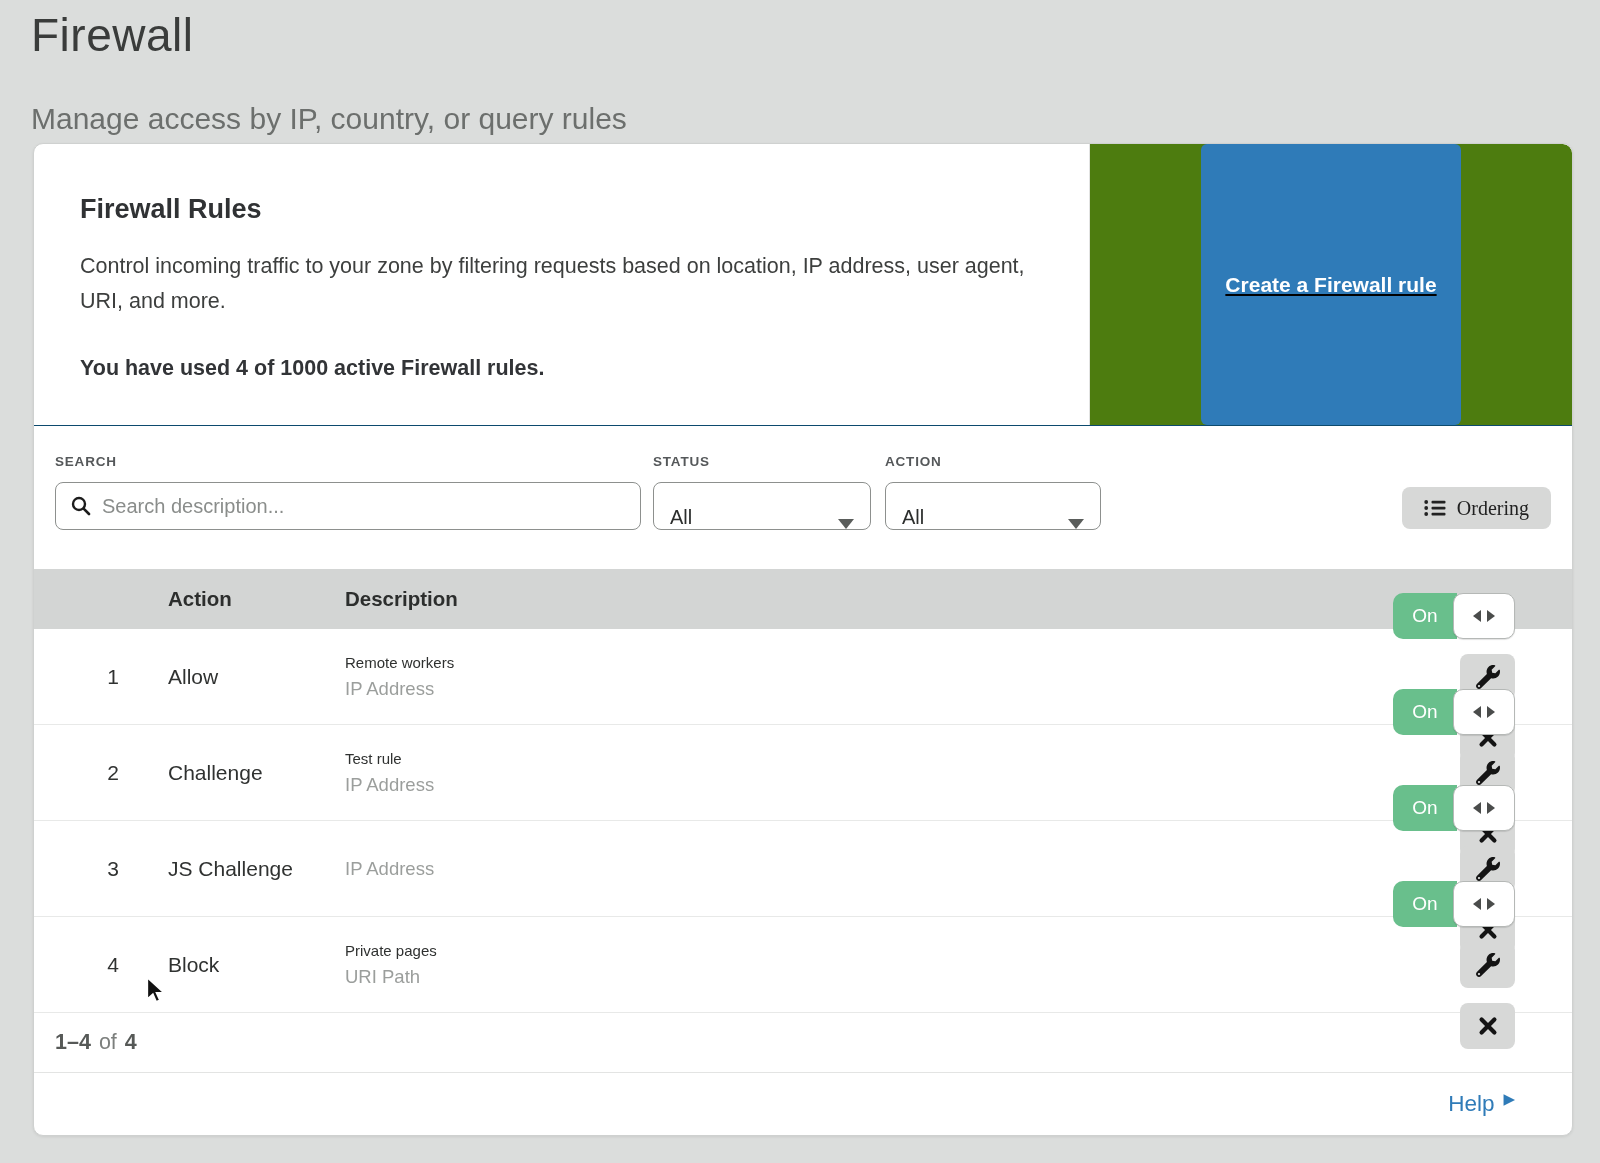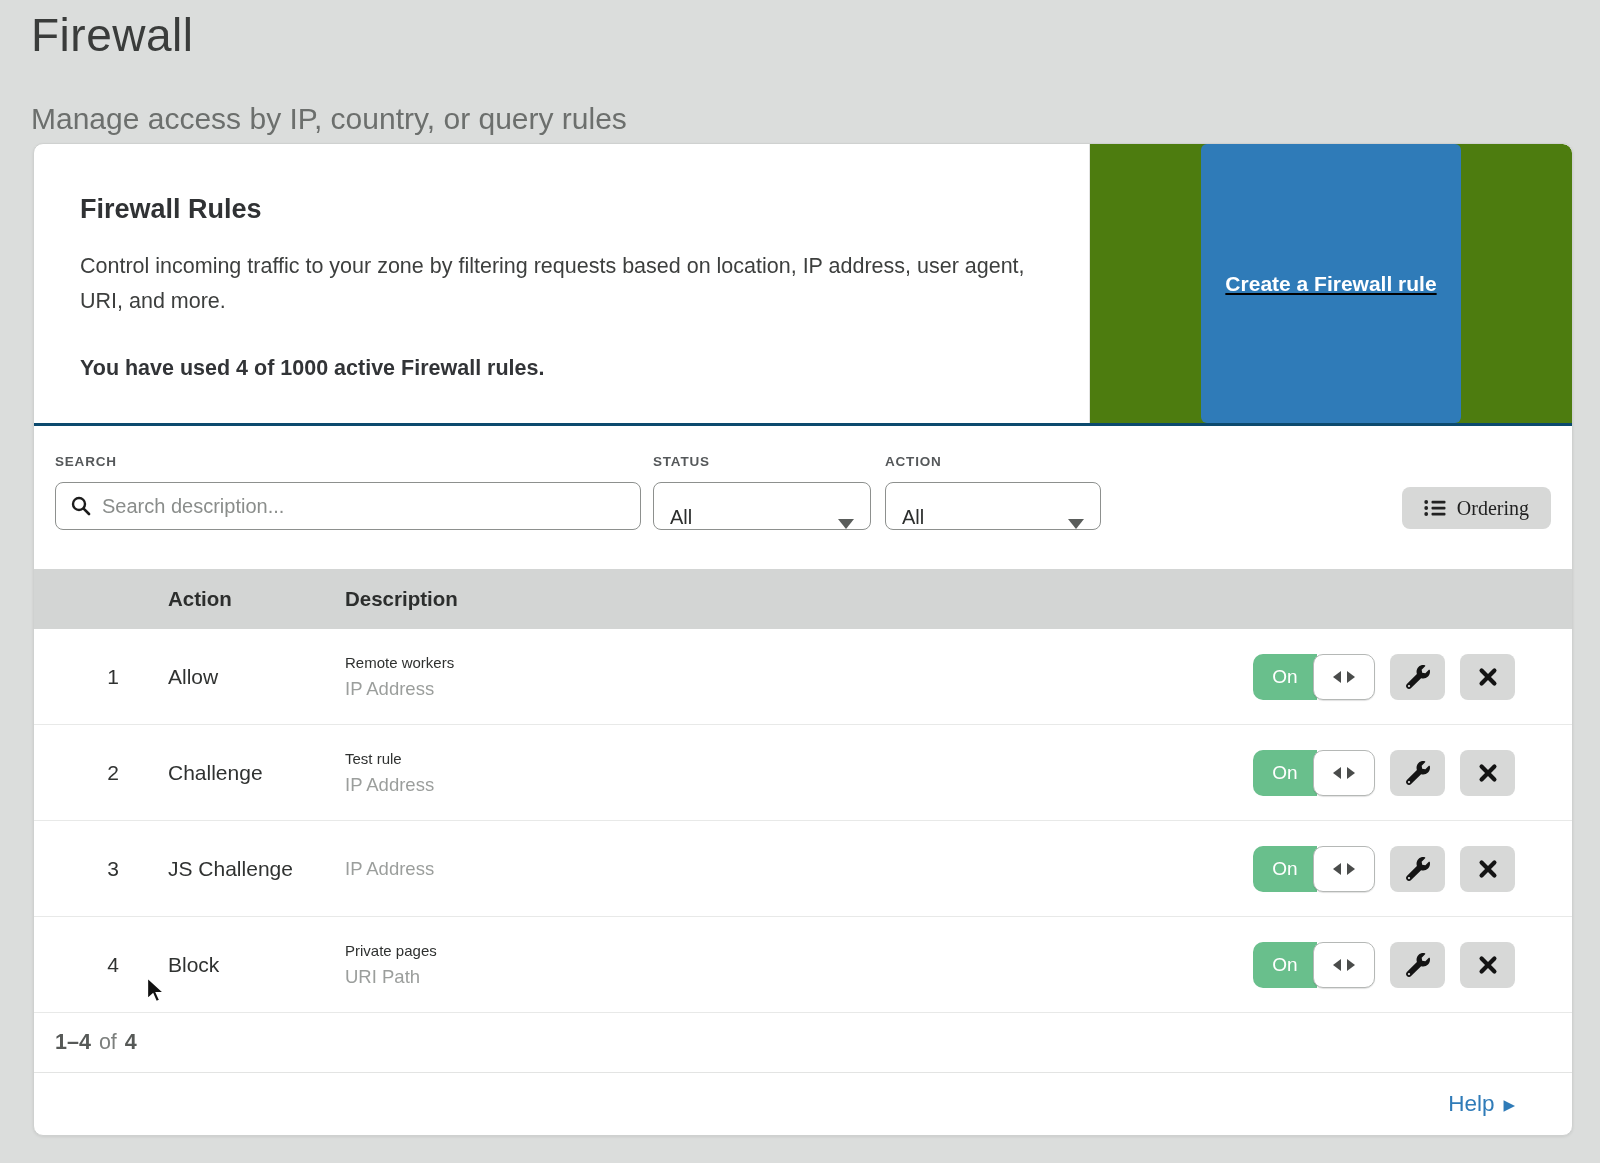--- a/index.html
+++ b/index.html
@@ -19,21 +19,21 @@
 
   
   .card {
     position:absolute; left:33px; top:143px; width:1540px;
     background:#ffffff; border:1px solid #cfd1d0; border-radius:10px;
     box-shadow:0 1px 3px rgba(0,0,0,.08);
     overflow:hidden;
   }
 
   
-  .rules-header { display:flex; height:282px; border-bottom:3px solid #0c4a6e; }
+  .rules-header { display:flex; height:282px; border-bottom:1px solid #0c4a6e; }
   .rules-header .text-col { flex:1; padding:50px 40px 0 46px; }
   .rules-header h2 { font-size:27px; font-weight:700; color:#303234; }
   .rules-header p.desc { margin-top:24px; font-size:21.5px; line-height:1.65; color:#3d3f3e; max-width:950px; }
   .rules-header p.usage { margin-top:36px; font-size:21.5px; font-weight:700; color:#323437; }
   .rules-cta {
     width:483px; background:#4d7c0f; border-left:1px solid #e2e3e2;
     border-top-right-radius:9px;
     display:flex; justify-content:center;text-decoration:underline;
   }
   .btn-primary {
@@ -81,21 +81,21 @@
   .col-action { width:177px; margin-left:49px; }
   .col-desc { flex:1; }
 
   .trow { height:96px; display:flex; align-items:center; border-bottom:1px solid #e8e9e8; background:#fff; }
   .cell-num { width:85px; text-align:right; font-size:21px; color:#303231; }
   .cell-action { width:177px; margin-left:49px; font-size:21px; color:#303231; }
   .cell-desc { flex:1; }
   .desc-title { font-size:15px; color:#2f3130; margin-bottom:7px; }
   .desc-sub { font-size:18.5px; color:#9b9e9c; }
 
-  .controls { margin-left:auto; display:flex; align-items:flex-end; gap:15px; padding-right:57px; }
+  .controls { margin-left:auto; display:flex; align-items:flex-end; gap:15px; padding-right:57px;flex-direction:column; }
   .toggle { display:flex; height:46px; cursor:pointer; }
   .toggle-on {
     width:64px; background:#69bf8c; color:#fff; font-size:19px;
     border-radius:10px 0 0 10px; display:flex; align-items:center; justify-content:center;
   }
   .toggle-knob {
     width:62px; background:#fff; border:1px solid #b5b8b6; border-radius:10px;
     margin-left:-4px; display:flex; align-items:center; justify-content:center; gap:6px;
     box-shadow:0 1px 1px rgba(0,0,0,.12);
   }
@@ -107,21 +107,21 @@
   }
 
   
   .table-footer {
     height:60px; display:flex; align-items:center; padding-left:21px;
     border-bottom:1px solid #e3e4e3; font-size:21.5px; gap:8px;
   }
   .range-strong { font-weight:700; color:#565957; }
   .range-of { color:#7c7f7d; }
   .help-row { height:62px; display:flex; align-items:center; justify-content:flex-end; padding-right:57px; }
-  .help-link { color:#2f7bb8; font-size:22.5px; text-decoration:none; display:flex; align-items:center; gap:9px; cursor:pointer; }
+  .help-link { color:#2f7bb8; font-size:22.5px; text-decoration:none; display:flex; align-items:flex-start; gap:9px; cursor:pointer; }
   .help-arrow { font-size:15px; line-height:1; }
 
   .cursor { position:absolute; left:142px; top:976px; pointer-events:none; }
 </style>
 </head>
 <body>
 
 <div class="page">
 
   <div class="page-header">

